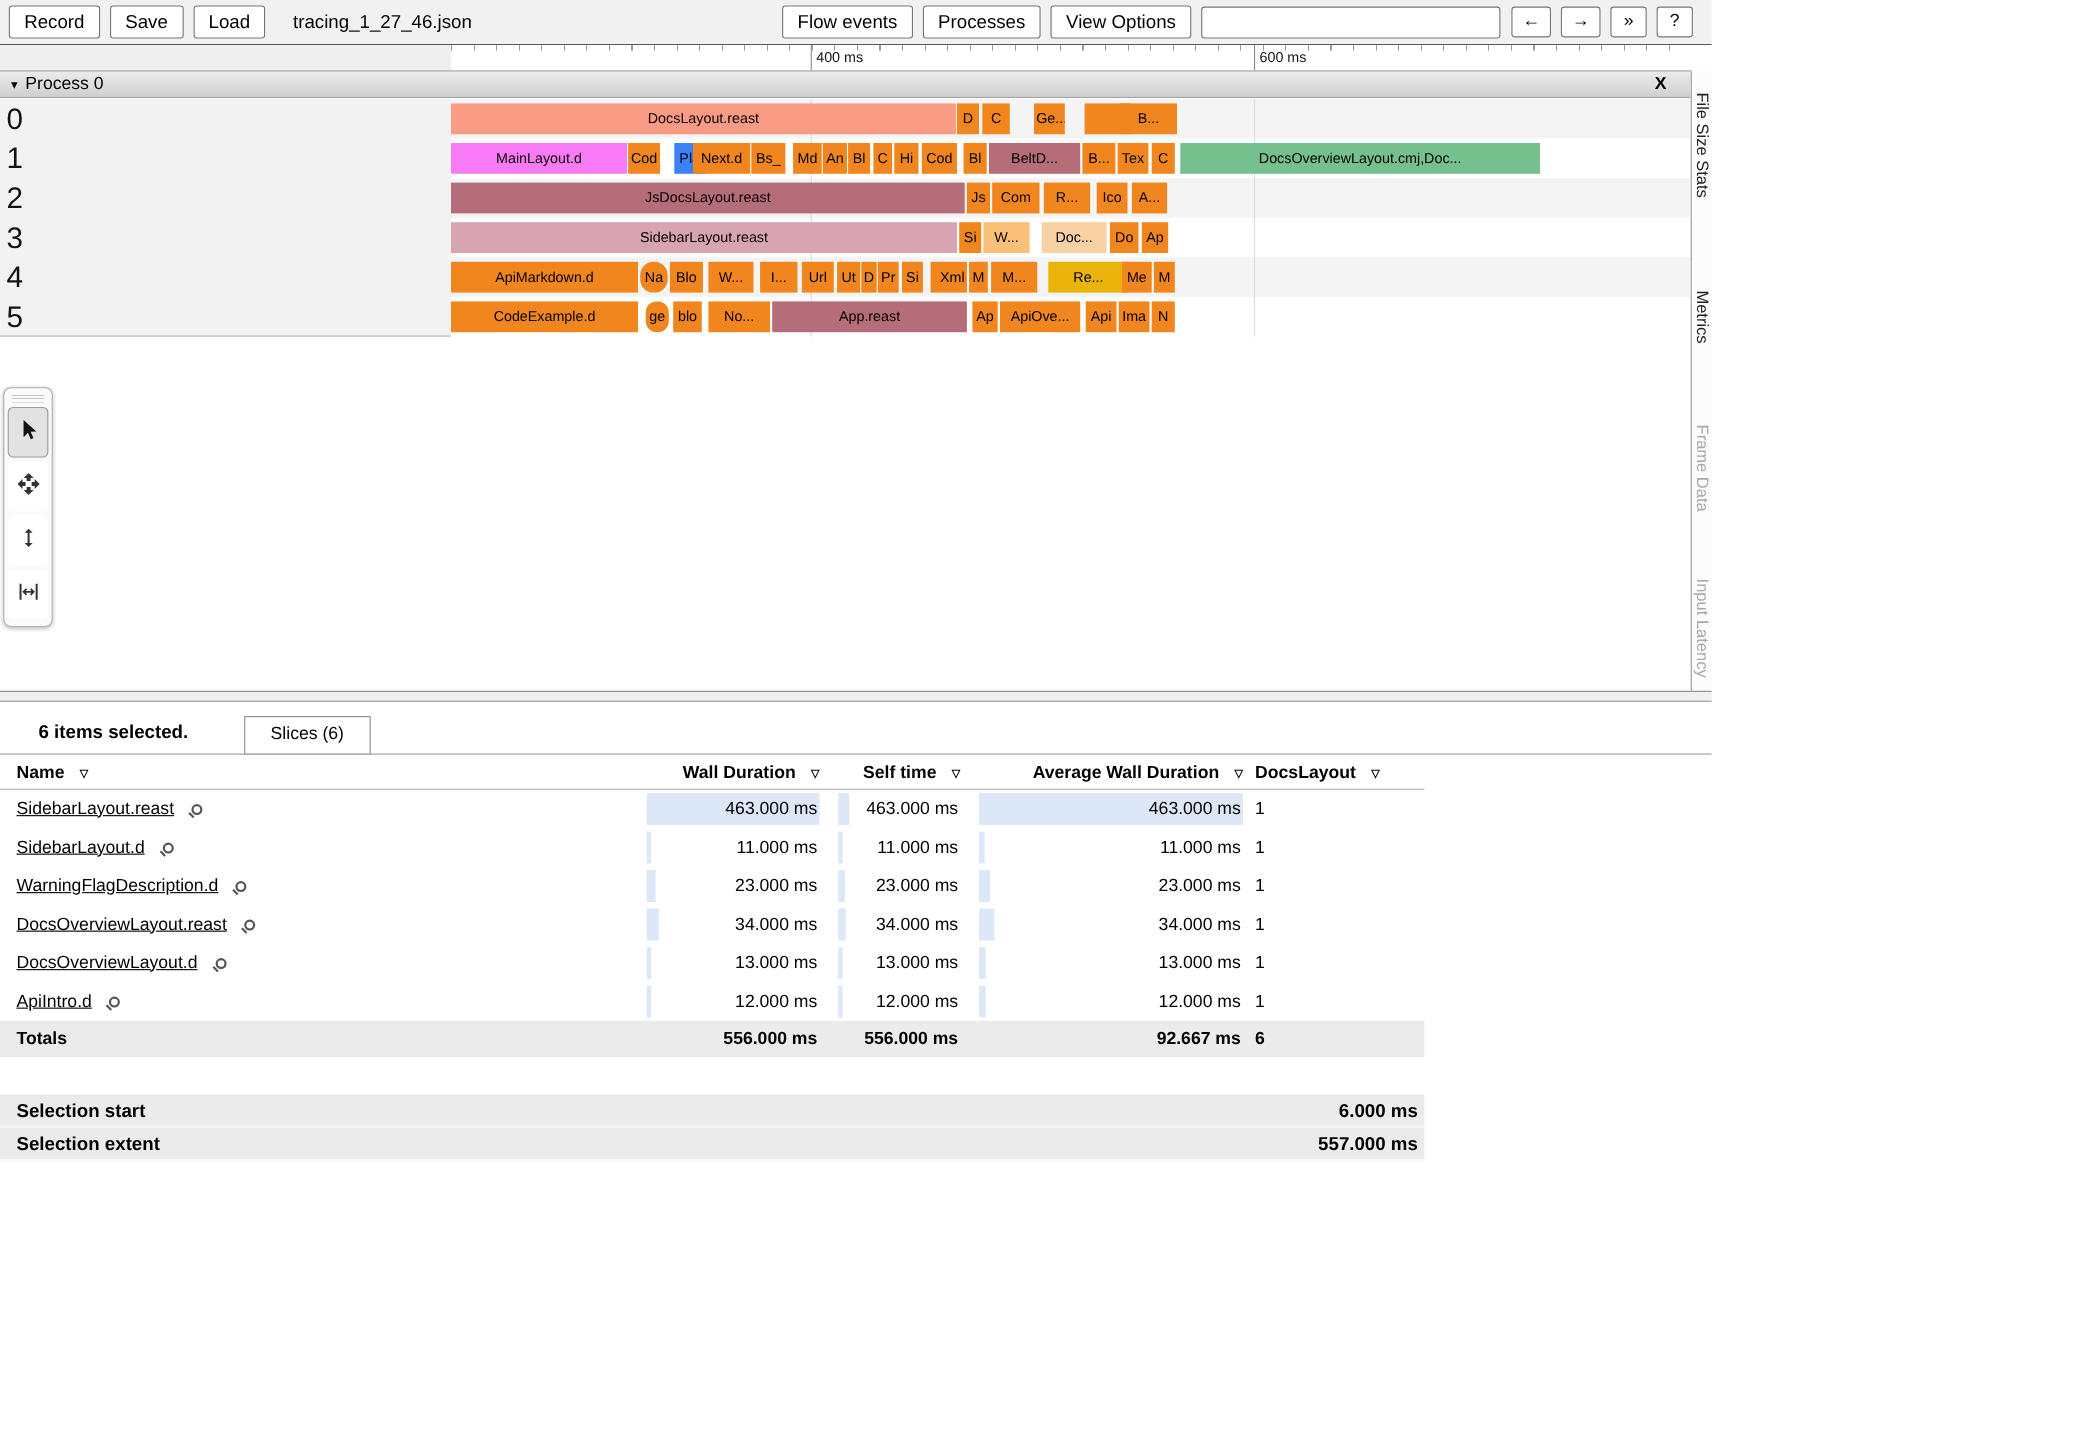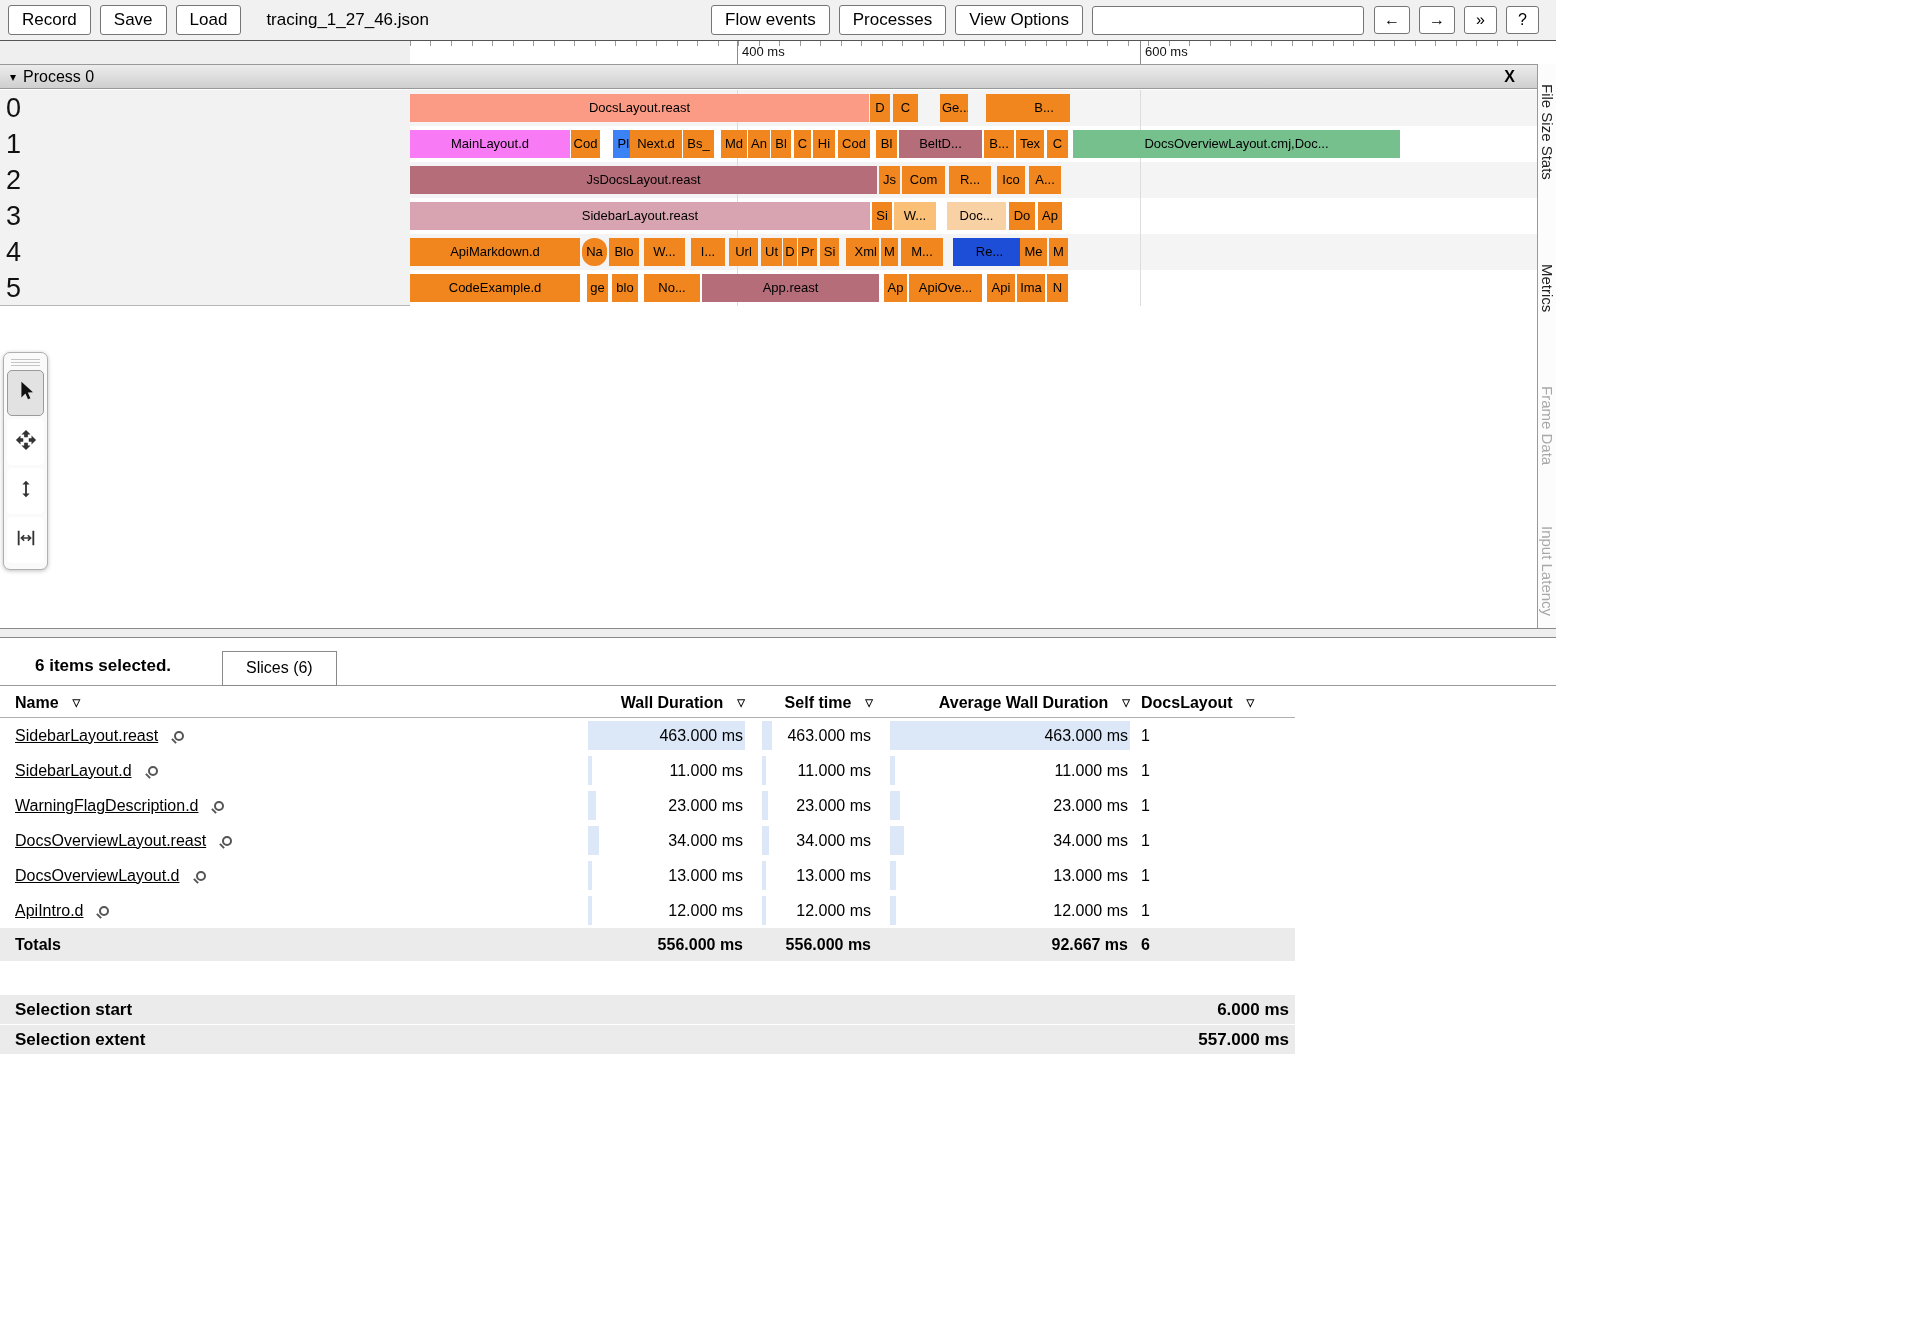--- a/index.html
+++ b/index.html
@@ -196,27 +196,27 @@
           <div class="slice" title="W..." style="left: 234px; width: 41px; background: rgb(240, 134, 29);">W...</div>
           <div class="slice" title="I..." style="left: 281px; width: 34px; background: rgb(240, 134, 29);">I...</div>
           <div class="slice" title="Url" style="left: 319px; width: 29px; background: rgb(240, 134, 29);">Url</div>
           <div class="slice" title="Ut" style="left: 351px; width: 21px; background: rgb(240, 134, 29);">Ut</div>
           <div class="slice" title="D" style="left: 373px; width: 14px; background: rgb(240, 134, 29);">D</div>
           <div class="slice" title="Pr" style="left: 388px; width: 19px; background: rgb(240, 134, 29);">Pr</div>
           <div class="slice" title="Si" style="left: 410px; width: 19px; background: rgb(240, 134, 29);">Si</div>
           <div class="slice" title="Xml" style="left: 436px; width: 33px; background: rgb(240, 134, 29); text-align: right;">Xml</div>
           <div class="slice" title="M" style="left: 471px; width: 17px; background: rgb(240, 134, 29);">M</div>
           <div class="slice" title="M..." style="left: 491px; width: 42px; background: rgb(240, 134, 29);">M...</div>
-          <div class="slice" title="Re..." style="left: 543px; width: 73px; background: #1d4ed8;">Re...</div>
+          <div class="slice" title="Re..." style="left: 543px; width: 73px; background: #eab308;">Re...</div>
           <div class="slice" title="Me" style="left: 610px; width: 27px; background: rgb(240, 134, 29);">Me</div>
           <div class="slice" title="M" style="left: 639px; width: 19px; background: rgb(240, 134, 29);">M</div>
         </div>
         <div class="flame-row odd" style="top: 180px;">
           <div class="slice" title="CodeExample.d" style="left: 0px; width: 170px; background: rgb(240, 134, 29);">CodeExample.d</div>
-          <div class="slice" title="ge" style="left: 177px; width: 21px; background: rgb(240, 134, 29);">ge</div>
+          <div class="slice" title="ge" style="left: 177px; width: 21px; background: rgb(240, 134, 29); border-radius: 10px;">ge</div>
           <div class="slice" title="blo" style="left: 202px; width: 26px; background: rgb(240, 134, 29);">blo</div>
           <div class="slice" title="No..." style="left: 234px; width: 56px; background: rgb(240, 134, 29);">No...</div>
           <div class="slice" title="App.reast" style="left: 292px; width: 177px; background: rgb(181, 109, 121);">App.reast</div>
           <div class="slice" title="Ap" style="left: 474px; width: 23px; background: rgb(240, 134, 29);">Ap</div>
           <div class="slice" title="ApiOve..." style="left: 499px; width: 73px; background: rgb(240, 134, 29);">ApiOve...</div>
           <div class="slice" title="Api" style="left: 577px; width: 28px; background: rgb(240, 134, 29);">Api</div>
           <div class="slice" title="Ima" style="left: 607px; width: 28px; background: rgb(240, 134, 29);">Ima</div>
           <div class="slice" title="N" style="left: 637px; width: 21px; background: rgb(240, 134, 29);">N</div>
         </div>
       </div>

